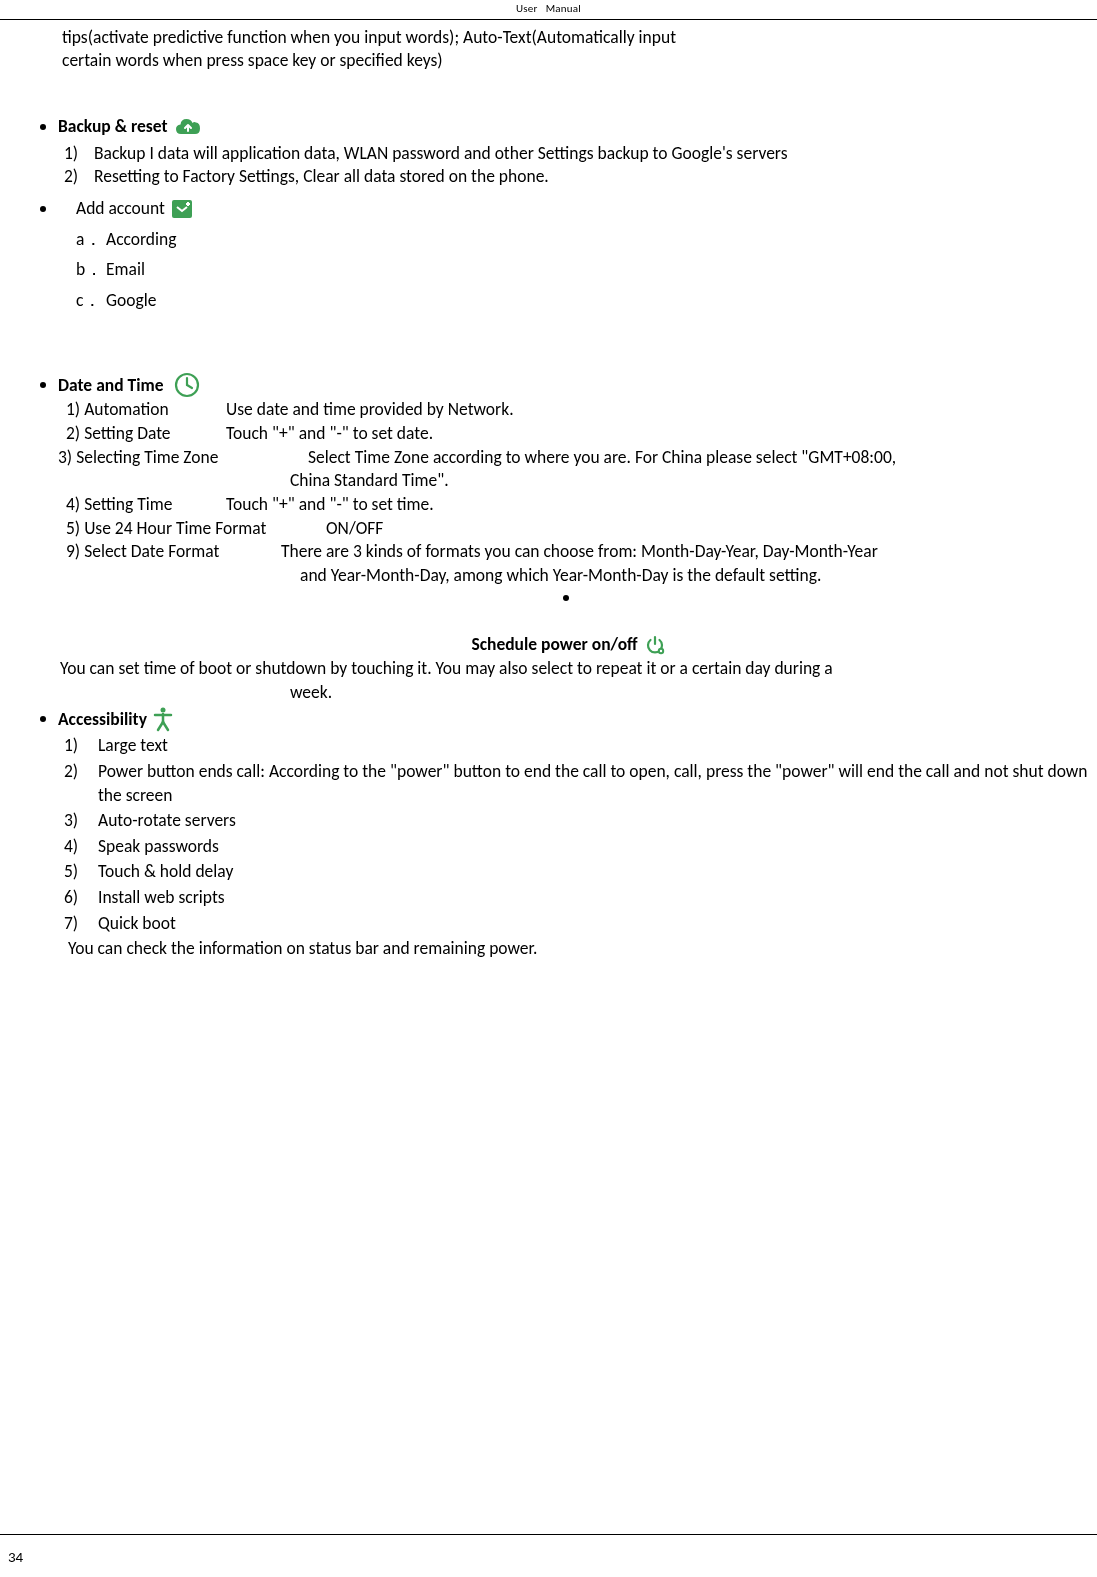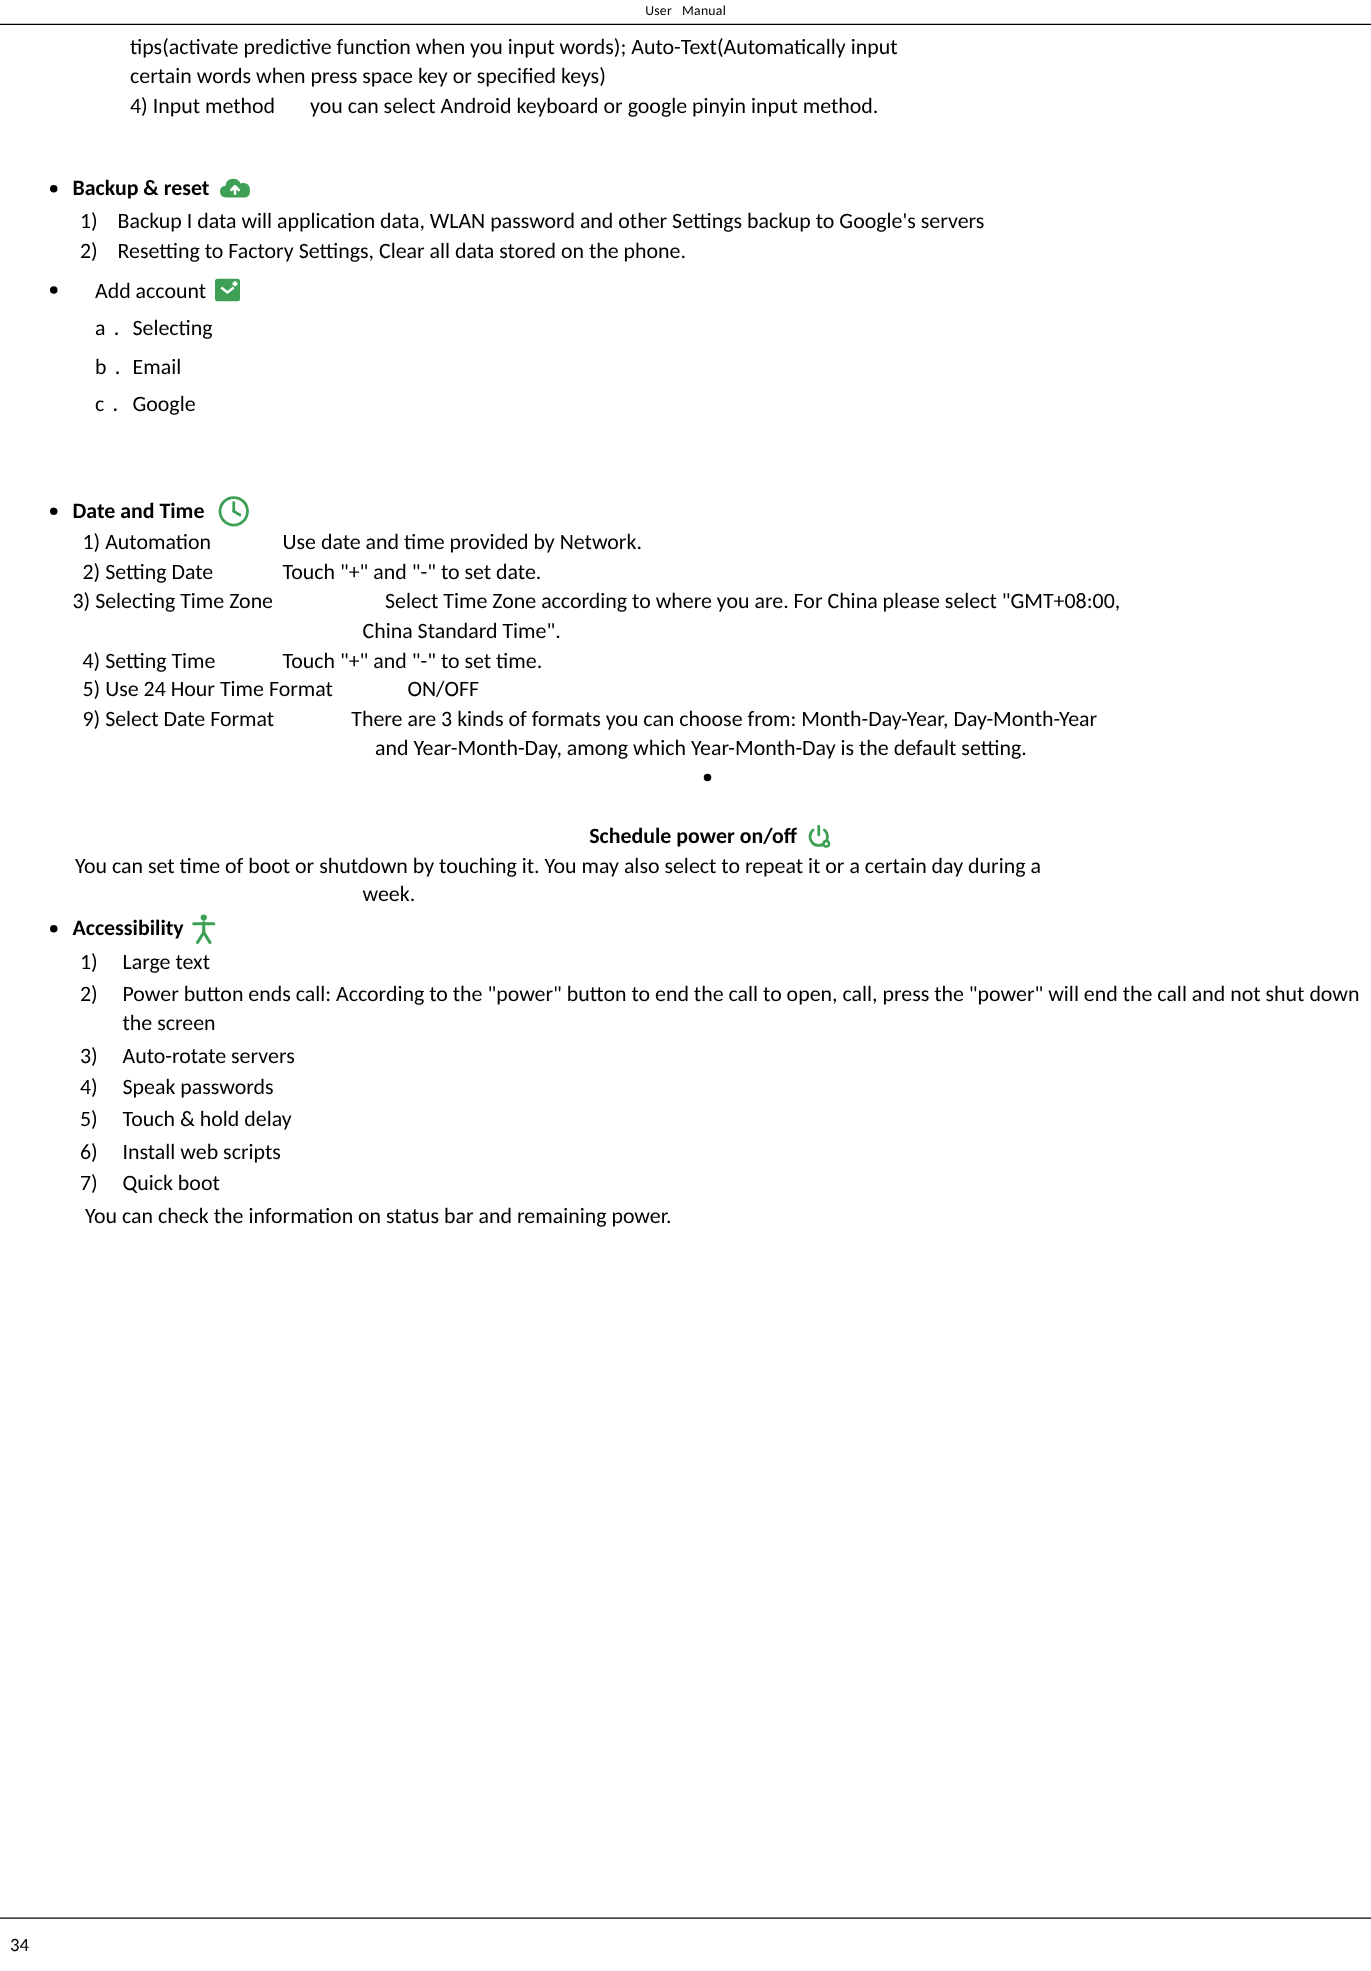--- a/index.html
+++ b/index.html
@@ -22,21 +22,21 @@
       font-size: 11px;
       padding-top: 2px;
       padding-bottom: 2px;
       border-bottom: 1px solid #000;
       letter-spacing: 0.2px;
       position: relative;
     }
     .content {
       padding-top: 6px;
     }
-    .blk { margin-left: 104px; margin-right: 10px; }
+    .blk { margin-left: 62px; margin-right: 10px; }
     .bullet-row {
       display: flex;
       align-items: center;
       gap: 6px;
       margin-left: 40px;
     }
     .bullet-dot {
       display: inline-block;
       width: 6px; height: 6px; border-radius: 50%;
       background: #000;
@@ -92,24 +92,20 @@
 
   <div class="header">
     <span>User</span>&nbsp;&nbsp;&nbsp;<span>Manual</span>
   </div>
 
   <div class="content">
 
     <div class="blk">
       <div>tips(activate predictive function when you input words); Auto-Text(Automatically input</div>
       <div>certain words when press space key or specified keys)</div>
-      <div style="display:flex; gap:28px;">
-        <span>4) Input method</span>
-        <span>you can select Android keyboard or google pinyin input method.</span>
-      </div>
     </div>
 
     <div class="bullet-row sp-top-lg" style="margin-top:42px;">
       <span class="bullet-dot"></span>
       <span class="bold">Backup &amp; reset</span>
       <span class="icon">
         <svg width="28" height="22" viewBox="0 0 28 22">
           <path d="M7 18 Q2 18 2 13 Q2 9 6.5 8.5 Q7 3 12.5 3 Q17 3 18.5 7 Q20 5.5 22 6.5 Q26 7 26 12.5 Q26 18 21 18 Z" fill="#3ea055"></path>
           <path d="M14 15 L14 9 M11 12 L14 9 L17 12" stroke="#ffffff" stroke-width="2" fill="none" stroke-linecap="round" stroke-linejoin="round"></path>
         </svg>
@@ -136,21 +132,21 @@
             <path d="M6 8 L11 12 L16 8" stroke="#ffffff" stroke-width="2" fill="none"></path>
             <line x1="15" y1="5" x2="19" y2="5" stroke="#ffffff" stroke-width="2"></line>
             <line x1="17" y1="3" x2="17" y2="7" stroke="#ffffff" stroke-width="2"></line>
           </svg>
         </span>
       </span>
     </div>
     <div class="alpha-list">
       <div class="row">
         <div class="num">a．</div>
-        <div class="txt">Selecting</div>
+        <div class="txt">According</div>
       </div>
       <div class="row">
         <div class="num">b．</div>
         <div class="txt">Email</div>
       </div>
       <div class="row">
         <div class="num">c．</div>
         <div class="txt">Google</div>
       </div>
     </div>

